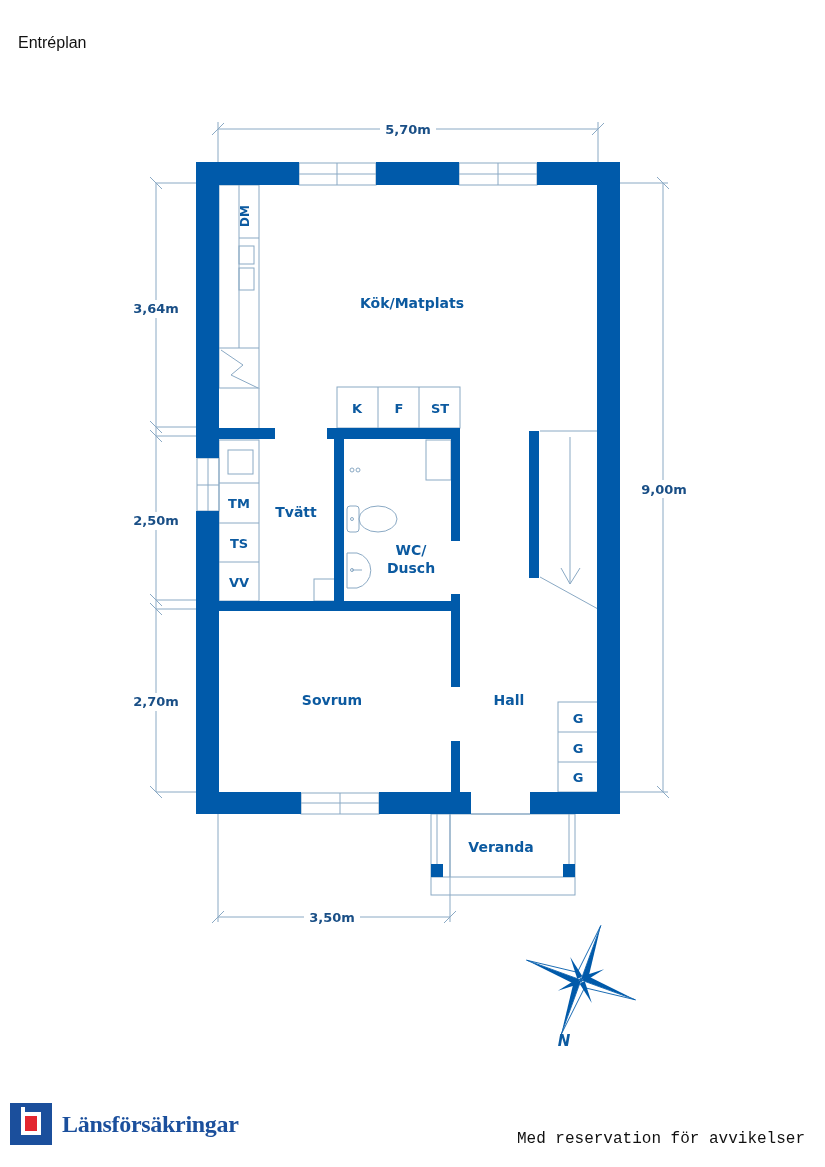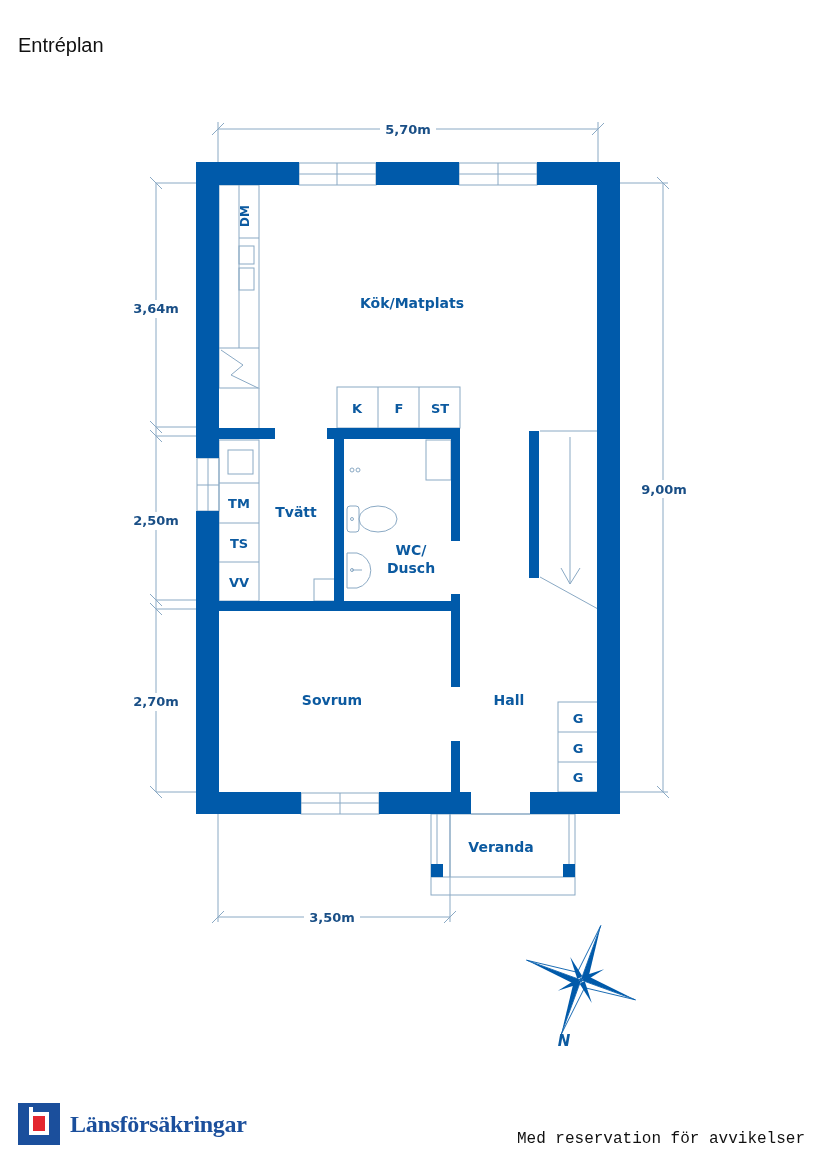--- a/index.html
+++ b/index.html
@@ -1,21 +1,21 @@
 <!DOCTYPE html>
 <html><head>
 <meta charset="utf-8">
 <style>
   html, body { margin: 0; padding: 0; background: #ffffff; }
   body { width: 825px; height: 1167px; position: relative; overflow: hidden; font-family: "Liberation Sans", sans-serif; }
-  .title { position: absolute; left: 18px; top: 34px; font-size: 20px; color: #111; font-family: "Liberation Sans", sans-serif; }
+  .title { position: absolute; left: 18px; top: 34px; font-size: 16px; color: #111; font-family: "Liberation Sans", sans-serif; }
   .plan { position: absolute; left: 0; top: 0; }
   .lbl { font-family: "DejaVu Sans", sans-serif; font-weight: bold; fill: #0c5aa0; }
   .dim { font-family: "DejaVu Sans", sans-serif; font-weight: bold; fill: #1a4f86; font-size: 13px; }
-  .logo { position: absolute; left: 18px; top: 1103px; display: flex; align-items: center; }
+  .logo { position: absolute; left: 10px; top: 1103px; display: flex; align-items: center; }
   .logo-mark { width: 42px; height: 42px; position: relative; }
   .logo-text { margin-left: 10px; font-family: "Liberation Serif", serif; font-weight: bold; color: #1b4f9c; font-size: 24px; line-height: 22px; letter-spacing: -0.3px; }
   .footer-note { position: absolute; right: 20px; top: 1130px; font-size: 16px; color: #111; font-family: Liberation Mono, monospace; }
 </style>
 </head>
 <body>
 
 <div class="title">Entréplan</div>
 
 <svg class="plan" width="825" height="1100" viewBox="0 0 825 1100">

